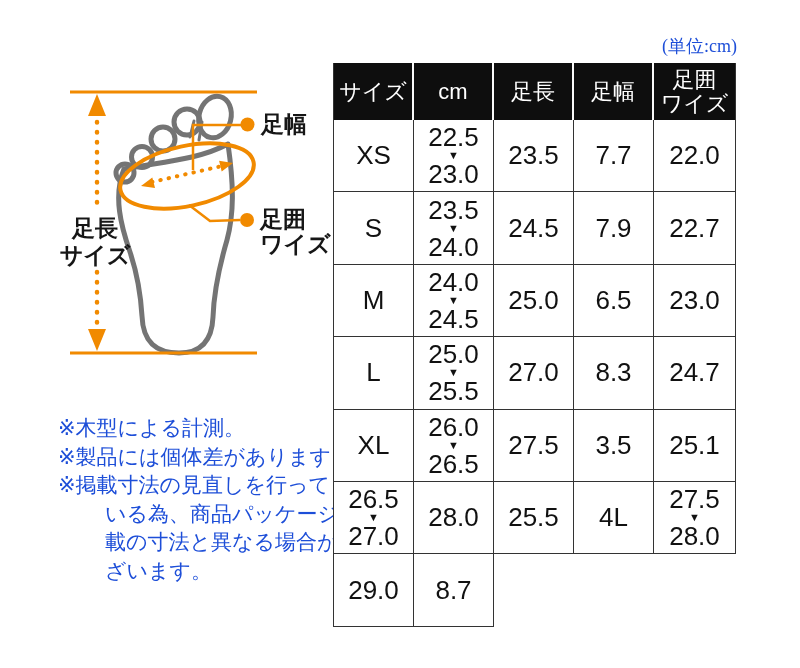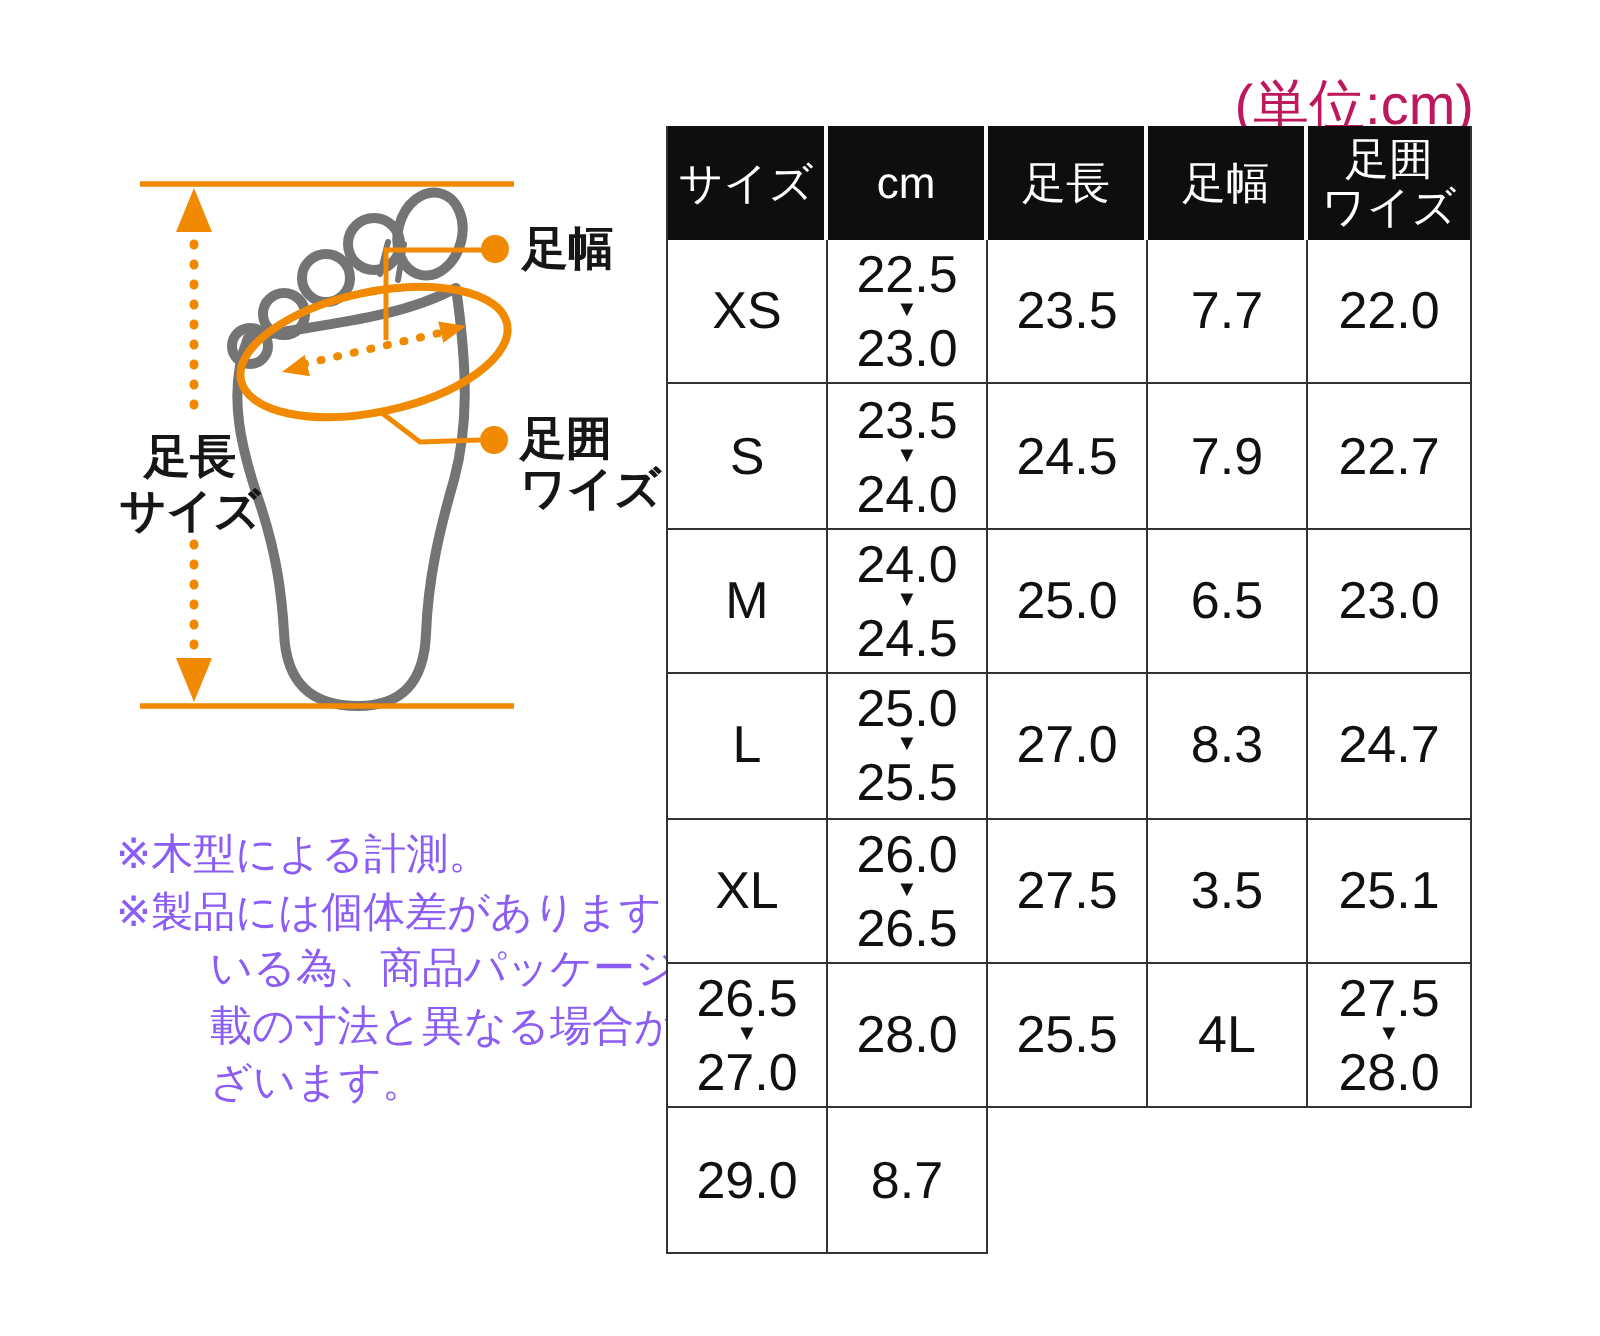--- a/index.html
+++ b/index.html
@@ -1,34 +1,34 @@
 <!DOCTYPE html>
 <html><head>
 <meta charset="utf-8">
 <style>
   html,body{margin:0;padding:0;background:#fff;}
   .canvas{
     position:relative;width:800px;height:668px;background:#ffffff;overflow:hidden;
     font-family:"Liberation Sans","DejaVu Sans",sans-serif;
   }
   
-  .unit-label{position:absolute;top:34px;right:63px;font-size:28px;color:#be185d;white-space:nowrap;}
+  .unit-label{position:absolute;top:34px;right:63px;font-size:18px;color:#1d4ed8;white-space:nowrap;font-family:Liberation Serif, serif;}
 
   
   svg.diagram{position:absolute;left:0;top:0;}
 
   
   .lbl{position:absolute;font-weight:bold;color:#161616;white-space:nowrap;}
   .lbl span{display:block;}
   .lbl-length{left:53px;top:215px;width:84px;text-align:center;font-size:23px;line-height:27px;}
   .lbl-width{left:261px;top:112px;font-size:23px;line-height:25px;}
   .lbl-girth{left:260px;top:207px;font-size:23px;line-height:25px;}
 
   
-  .notes{position:absolute;left:58px;top:414px;font-size:21px;line-height:28.5px;color:#8b5cf6;}
+  .notes{position:absolute;left:58px;top:414px;font-size:21px;line-height:28.5px;color:#1d4ed8;}
   .notes .cont{padding-left:47px;}
 
   
   .size-table{
     position:absolute;left:333px;top:63px;
     display:grid;grid-template-columns:80px 80px 80px 80px 82px;
     grid-template-rows:57px repeat(7,72.4px);
     border-left:1px solid #333;
   }
   .th{
@@ -101,20 +101,21 @@
   </div>
   <div class="lbl lbl-width">足幅</div>
   <div class="lbl lbl-girth">
     <span>足囲</span>
     <span>ワイズ</span>
   </div>
 
   <div class="notes">
     <div>※木型による計測。</div>
     <div>※製品には個体差があります。</div>
+    <div>※掲載寸法の見直しを行って</div>
     <div class="cont">いる為、商品パッケージ記</div>
     <div class="cont">載の寸法と異なる場合がご</div>
     <div class="cont">ざいます。</div>
   </div>
 
   <div class="size-table">
 
     <div class="th">サイズ</div>
     <div class="th">cm</div>
     <div class="th">足長</div>

